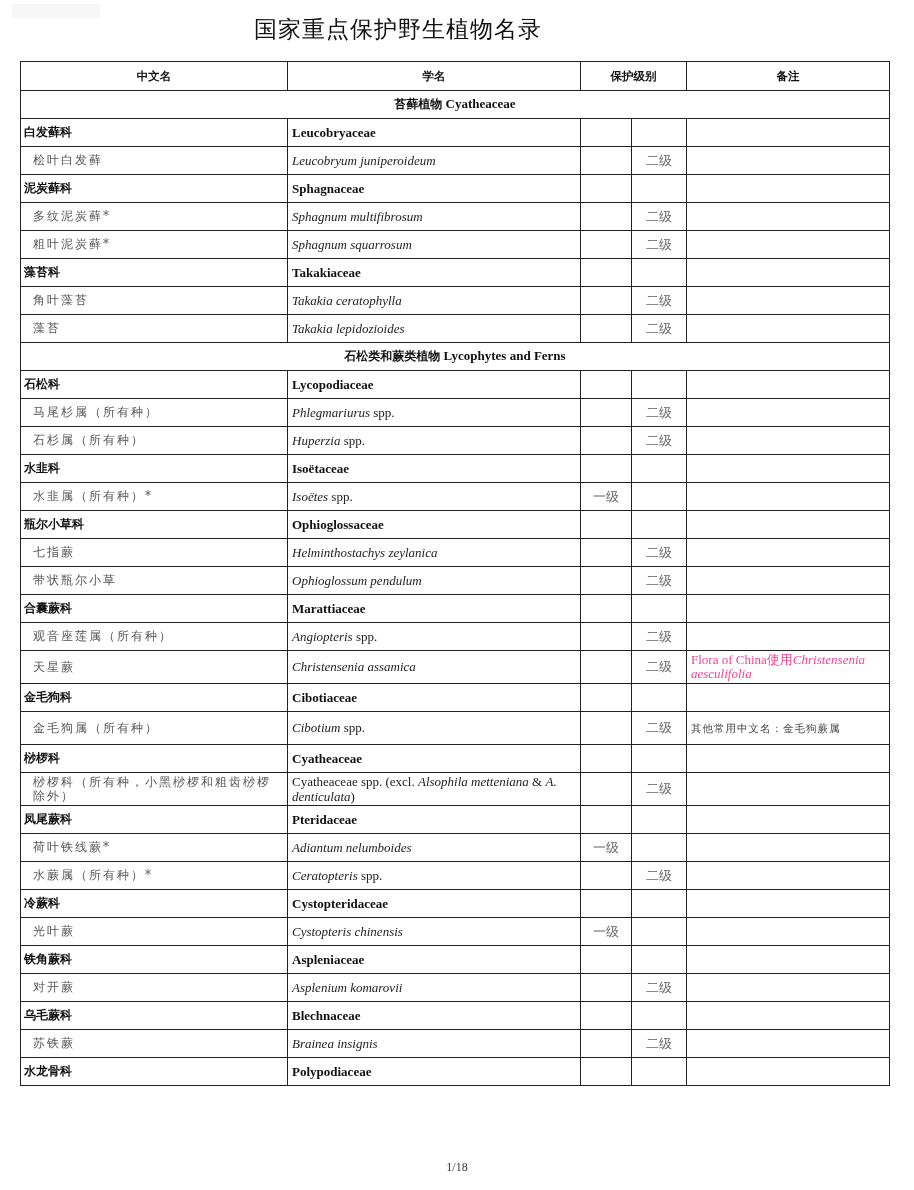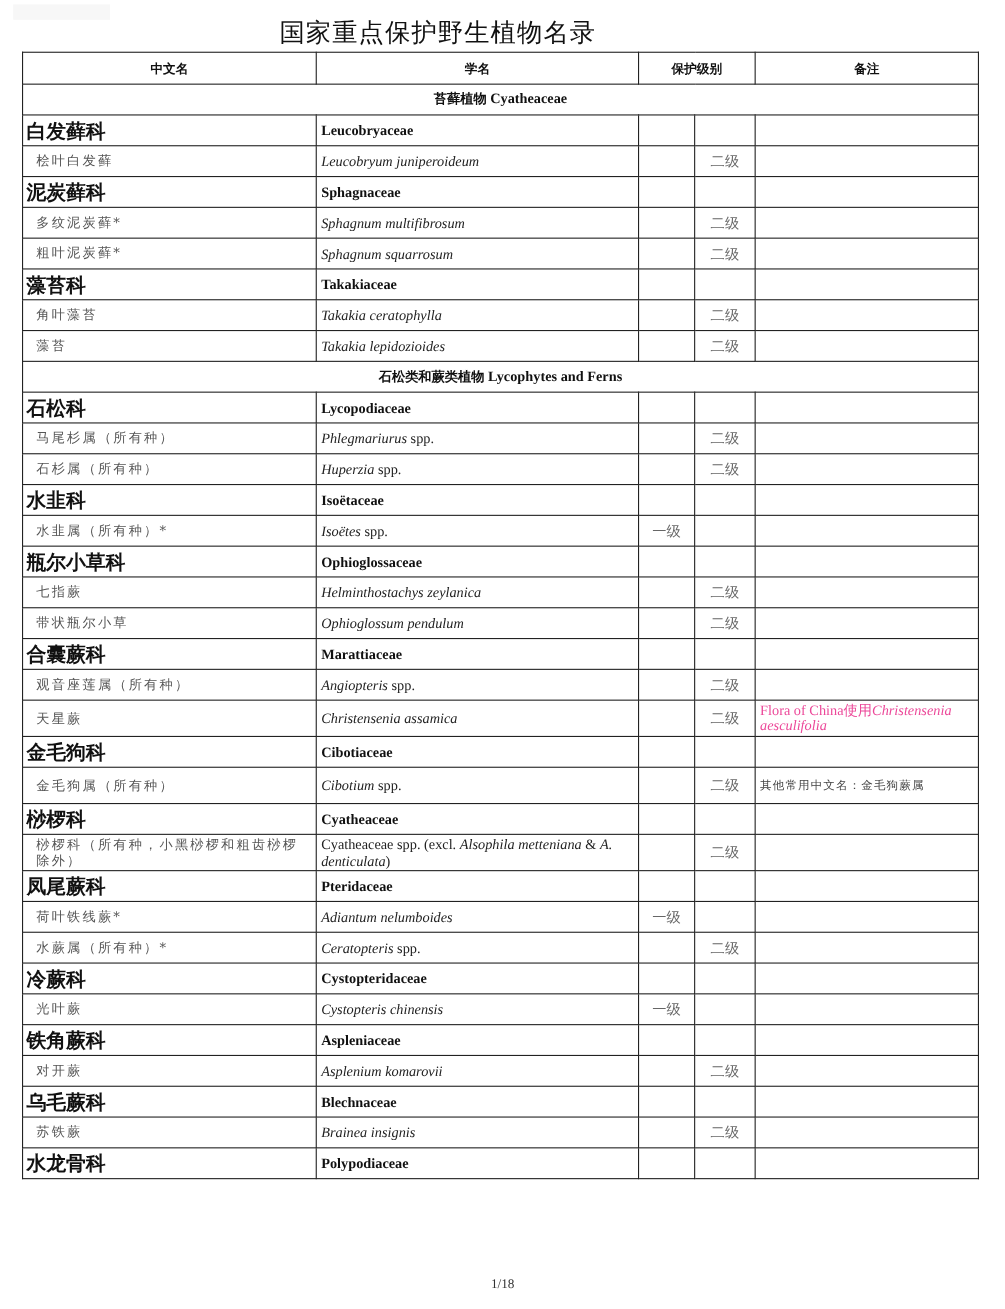--- a/index.html
+++ b/index.html
@@ -2,28 +2,28 @@
 <html><head>
 <meta charset="utf-8">
 <style>
   html, body { margin: 0; padding: 0; background: #ffffff; }
   body { width: 914px; height: 1190px; position: relative; overflow: hidden;
          font-family: "Liberation Serif", "DejaVu Serif", serif; color: #111; }
   .corner-mark { position: absolute; left: 12px; top: 4px; width: 88px; height: 14px; background: #f7f7f7; }
   .doc-title { position: absolute; left: 0; top: 14px; width: 796px; text-align: center;
                font-family: "DejaVu Sans", "Liberation Sans", sans-serif; font-size: 23px;
                letter-spacing: 1px; color: #111; }
-  table.plant-table { position: absolute; left: 20px; top: 47px; width: 869px;
+  table.plant-table { position: absolute; left: 20px; top: 61px; width: 869px;
                       border-collapse: collapse; table-layout: fixed; }
   .plant-table td, .plant-table th { border: 1.5px solid #222; padding: 0 4px; font-size: 13px;
                       height: 27px; vertical-align: middle; overflow: hidden; }
   .plant-table th { font-family: "DejaVu Sans", sans-serif; font-weight: bold; font-size: 11.5px; height: 28px; }
   .section-row td { text-align: center; font-weight: bold; font-size: 13px; }
   .section-row .zh { font-family: "DejaVu Sans", sans-serif; font-size: 12px; }
-  .family-row .cn { font-family: "DejaVu Sans", sans-serif; font-weight: bold; font-size: 18px; padding-left: 3px; margin-left: 15px; }
+  .family-row .cn { font-family: "DejaVu Sans", sans-serif; font-weight: bold; font-size: 12px; padding-left: 3px; margin-left: 15px; }
   .family-row .sci { font-weight: bold; }
   .species-row .cn { font-family: "DejaVu Serif", serif; color: #555; font-size: 12px; padding-left: 12px; letter-spacing: 2px; }
   .species-row .sci { font-style: normal; color: #222; }
   .species-row .sci i { font-style: italic; text-align: center; }
   .lvl { text-align: center; color: #666; font-family: "DejaVu Serif", serif; font-size: 12px; }
   .note { font-size: 11.5px; line-height: 14px; color: #ec4899; }
   .note.cnnote { font-family: "DejaVu Serif", serif; font-size: 10.5px; color: #444; letter-spacing: 1px; }
   .tall td { height: 32px; }
   .cn.two-line { line-height: 14px; white-space: normal; }
   .sci.two-line { line-height: 15px; }

